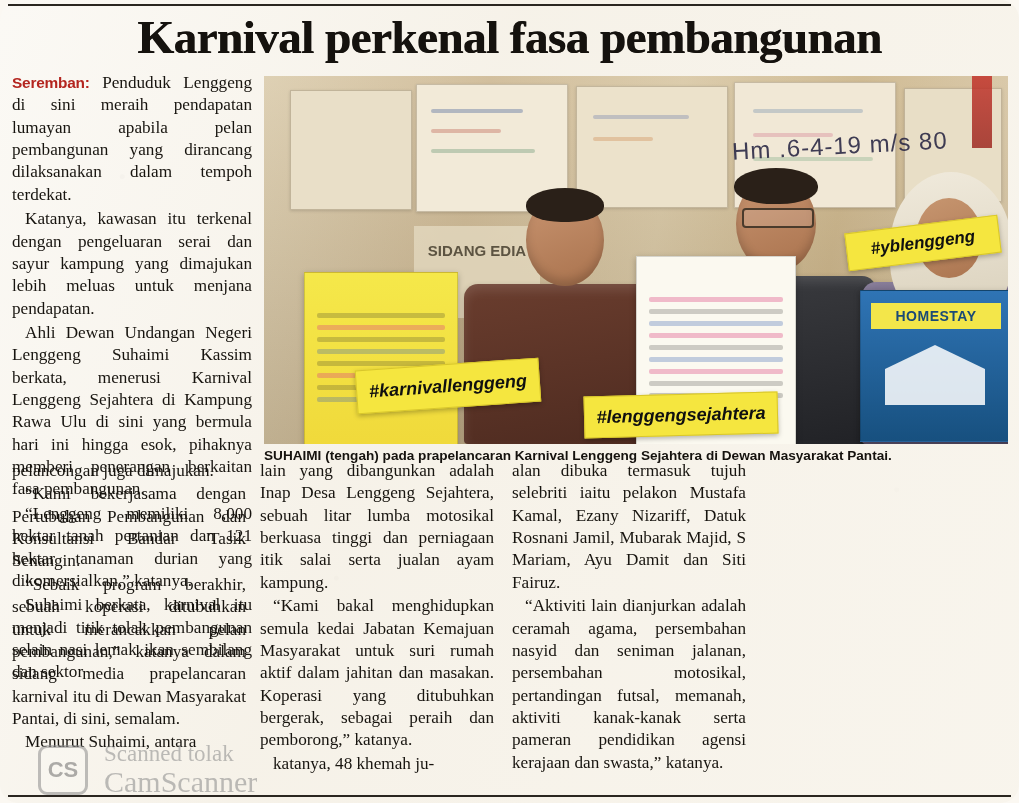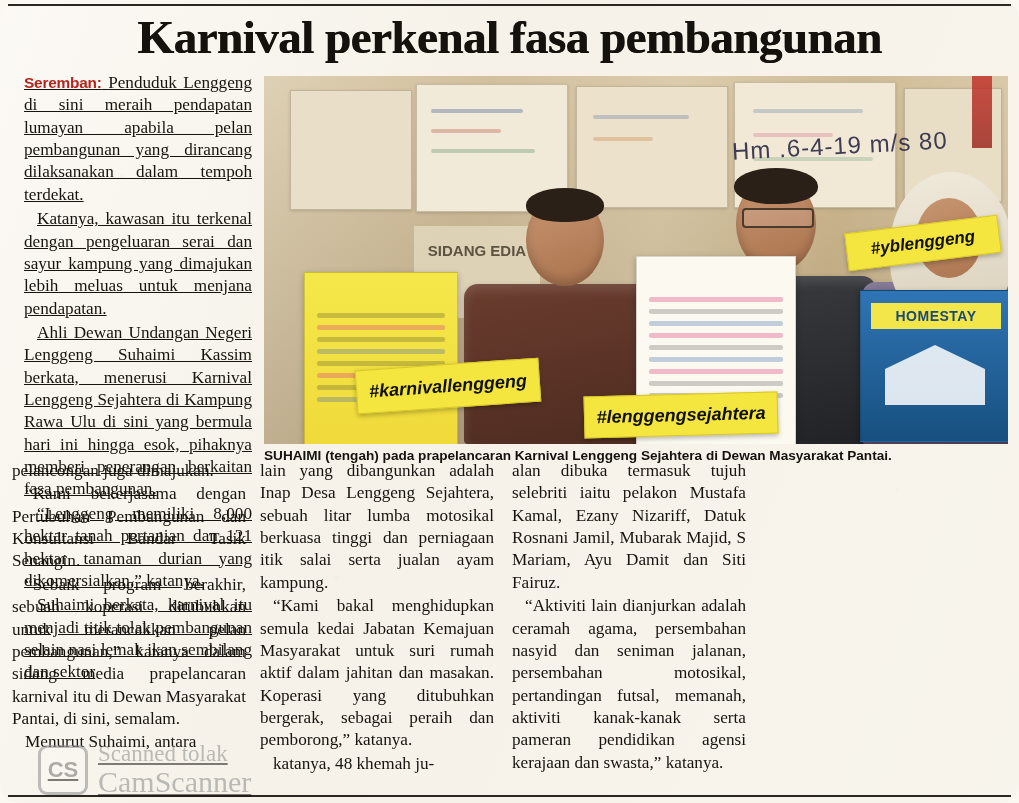--- a/index.html
+++ b/index.html
@@ -72,23 +72,22 @@
     position: absolute;
     left: 4px;
     top: 4px;
     width: 240px;
     font-size: 17.2px;
     line-height: 1.30;
     text-align: justify;
     color: #17140f;
   }
   .col-left-top p {
-    margin: 0 0 2px 12px;
+    margin: 0 0 2px 0;
     text-indent: 13px;
-    text-decoration: underline;
   }
   .col-left-top p.first {
     text-indent: 0;
   }
   .dateline {
     font-weight: bold;
     color: #b4251f;
     font-family: "Liberation Sans", sans-serif;
     font-size: 15.4px;
     letter-spacing: -0.2px;
@@ -293,24 +292,23 @@
   .c2 { left: 252px; }
   .c3 { left: 504px; }
 
   
   .watermark {
     position: absolute;
     left: 38px;
     bottom: 6px;
     display: flex;
     align-items: center;
-    gap: 10px;
+    gap: 16px;
     opacity: 0.55;
     pointer-events: none;
-    text-decoration: underline;
   }
   .cs-badge {
     width: 44px; height: 44px;
     border: 3px solid #8d8d8d;
     border-radius: 9px;
     color: #6f6f6f;
     font-family: "Liberation Sans", sans-serif;
     font-weight: bold;
     font-size: 22px;
     display: flex;

